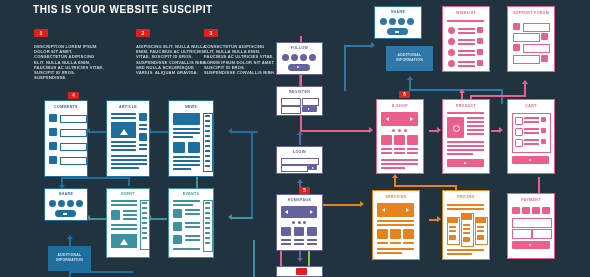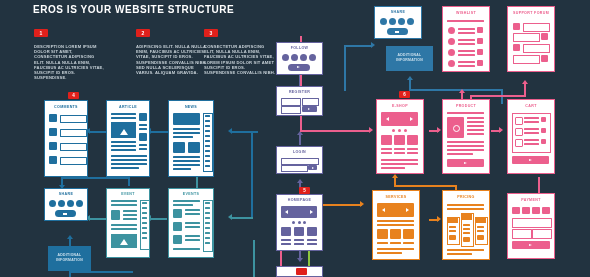--- a/index.html
+++ b/index.html
@@ -48,21 +48,21 @@
   .ar-r{border-top:3.2px solid transparent;border-bottom:3.2px solid transparent;border-left:4.4px solid currentColor;}
   .ar-l{border-top:3.2px solid transparent;border-bottom:3.2px solid transparent;border-right:4.4px solid currentColor;}
   .ar-u{border-left:3.2px solid transparent;border-right:3.2px solid transparent;border-bottom:4.4px solid currentColor;}
   .ar-d{border-left:3.2px solid transparent;border-right:3.2px solid transparent;border-top:4.4px solid currentColor;}
 </style>
 </head>
 <body>
 
 <div id="stage">
 
-  <div class="title">EROS IS YOUR WEBSITE STRUCTURE</div>
+  <div class="title">THIS IS YOUR WEBSITE SUSCIPIT</div>
 
   <div class="badge" style="left:34px;top:29px">1</div>
   <div class="intro" style="left:34px;top:44px">DESCRIPTION LOREM IPSUM DOLOR SIT AMET, CONSECTETUR ADIPISCING ELIT. NULLA NULLA ENIM, FAUCIBUS AC ULTRICIES VITAE, SUSCIPIT ID EROS. SUSPENDISSE.</div>
 
   <div class="badge" style="left:136px;top:29px">2</div>
   <div class="intro" style="left:136px;top:44px">ADIPISCING ELIT. NULLA NULLA ENIM, FAUCIBUS AC ULTRICIES VITAE, SUSCIPIT ID EROS. SUSPENDISSE CONVALLIS NIBH SED NULLA SCELERISQUE VARIUS. ALIQUAM GRAVIDA.</div>
 
   <div class="badge" style="left:204px;top:29px">3</div>
   <div class="intro" style="left:204px;top:44px">CONSECTETUR ADIPISCING ELIT, NULLA NULLA ENIM, FAUCIBUS AC ULTRICIES VITAE, LOREM IPSUM DOLOR SIT AMET SUSCIPIT ID EROS. SUSPENDISSE CONVALLIS NIBH.</div>
 

